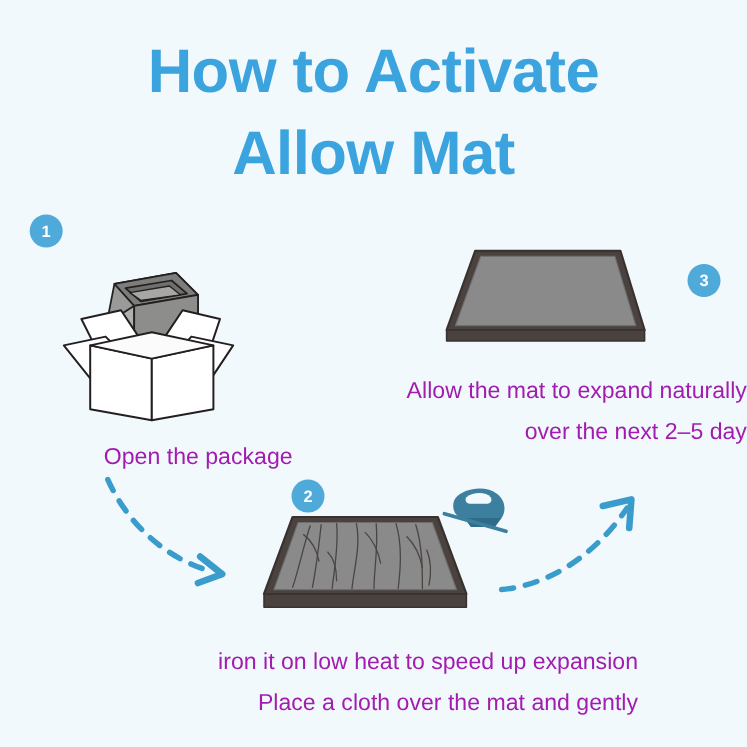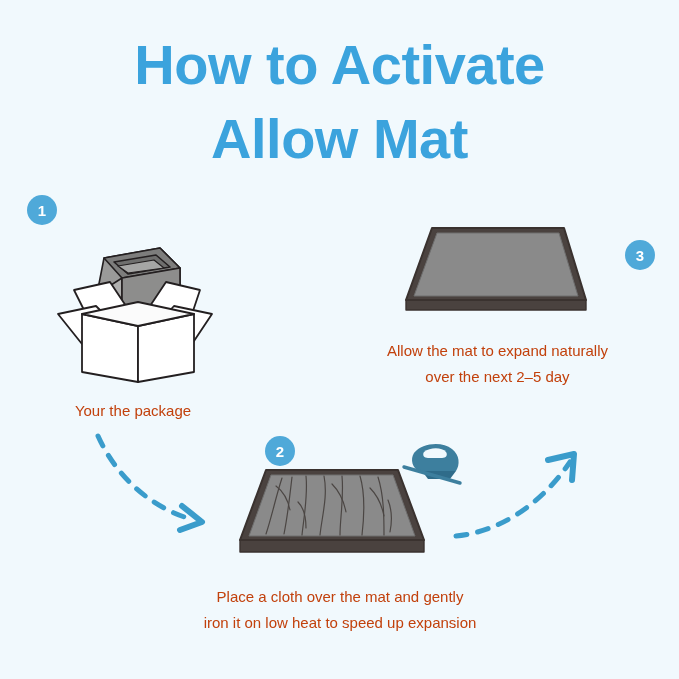--- a/index.html
+++ b/index.html
@@ -47,24 +47,24 @@
     align-items: center;
     justify-content: center;
     box-sizing: border-box;
   }
   #badge-1 { left: 27px;  top: 195px; }
   #badge-2 { left: 265px; top: 436px; }
   #badge-3 { left: 625px; top: 240px; }
 
   .caption {
     position: absolute;
-    color: #c2410c;
-    font-size: 15px;
+    color: #a21caf;
+    font-size: 21px;
     line-height: 1.75;
-    text-align: center;
+    text-align: right;
   }
   #caption-1 {
     left: 0px;
     top: 398px;
     width: 266px;
   }
   #caption-3 {
     left: 316px;
     top: 338px;
     width: 363px;
@@ -120,21 +120,21 @@
     </g>
 
     <g stroke="#231f20" stroke-width="1.8" stroke-linejoin="round" fill="#ffffff">
       <path d="M30 92 L86 104 L86 160 L30 150 Z"></path>
       <path d="M86 104 L142 92 L142 150 L86 160 Z"></path>
       <path d="M30 92 L86 80 L142 92 L86 104 Z" fill="#fbfbfb"></path>
     </g>
   </svg>
 
   <div class="caption" id="caption-1">
-    <span class="cap-line">Your the package</span>
+    <span class="cap-line">Open the package</span>
   </div>
 
   <div class="badge" id="badge-3">3</div>
 
   <svg class="art" id="mat3-art" width="198" height="96" viewBox="0 0 198 96">
     <path d="M8 78 L188 78 L188 88 L8 88 Z" fill="#4a423f" stroke="#3a322f" stroke-width="1.4" stroke-linejoin="round"></path>
     <path d="M34 6 L166 6 L188 78 L8 78 Z" fill="#4a423f" stroke="#3a322f" stroke-width="2" stroke-linejoin="round"></path>
     <path d="M39 11 L161 11 L180 74 L16 74 Z" fill="#8a8a8a" stroke="#6e6e6e" stroke-width="1" stroke-linejoin="round"></path>
   </svg>
 
@@ -166,22 +166,22 @@
   </svg>
 
   <svg class="art" id="iron-art" width="72" height="54" viewBox="0 0 72 54">
     <path d="M16 16 C24 6, 44 4, 54 12 C62 18, 62 28, 58 34 L22 34 C14 32, 12 22, 16 16 Z" fill="#3d7f9e"></path>
     <path d="M26 15 C32 10, 44 10, 48 15 C50 18, 48 21, 44 21 L30 21 C26 21, 24 18, 26 15 Z" fill="#f1f9fd"></path>
     <path d="M24 34 L58 34 L52 42 L30 42 Z" fill="#2f6c8a"></path>
     <path d="M6 30 L62 46" stroke="#3d7f9e" stroke-width="3.4" stroke-linecap="round" fill="none"></path>
   </svg>
 
   <div class="caption" id="caption-2">
+    <span class="cap-line">iron it on low heat to speed up expansion</span>
     <span class="cap-line">Place a cloth over the mat and gently</span>
-    <span class="cap-line">iron it on low heat to speed up expansion</span>
   </div>
 
   <svg class="art" id="arrow1" width="130" height="110" viewBox="0 0 130 110">
     <path d="M8 4 C26 44, 60 76, 104 88" fill="none" stroke="#3a9ccb" stroke-width="5" stroke-linecap="round" stroke-dasharray="11 11"></path>
     <path d="M92 74 L112 90 L90 98" fill="none" stroke="#3a9ccb" stroke-width="6" stroke-linecap="round" stroke-linejoin="round"></path>
   </svg>
 
   <svg class="art" id="arrow2" width="140" height="110" viewBox="0 0 140 110">
     <path d="M4 96 C46 92, 88 66, 118 22" fill="none" stroke="#3a9ccb" stroke-width="5" stroke-linecap="round" stroke-dasharray="11 11"></path>
     <path d="M96 20 L122 14 L120 40" fill="none" stroke="#3a9ccb" stroke-width="6" stroke-linecap="round" stroke-linejoin="round"></path>

